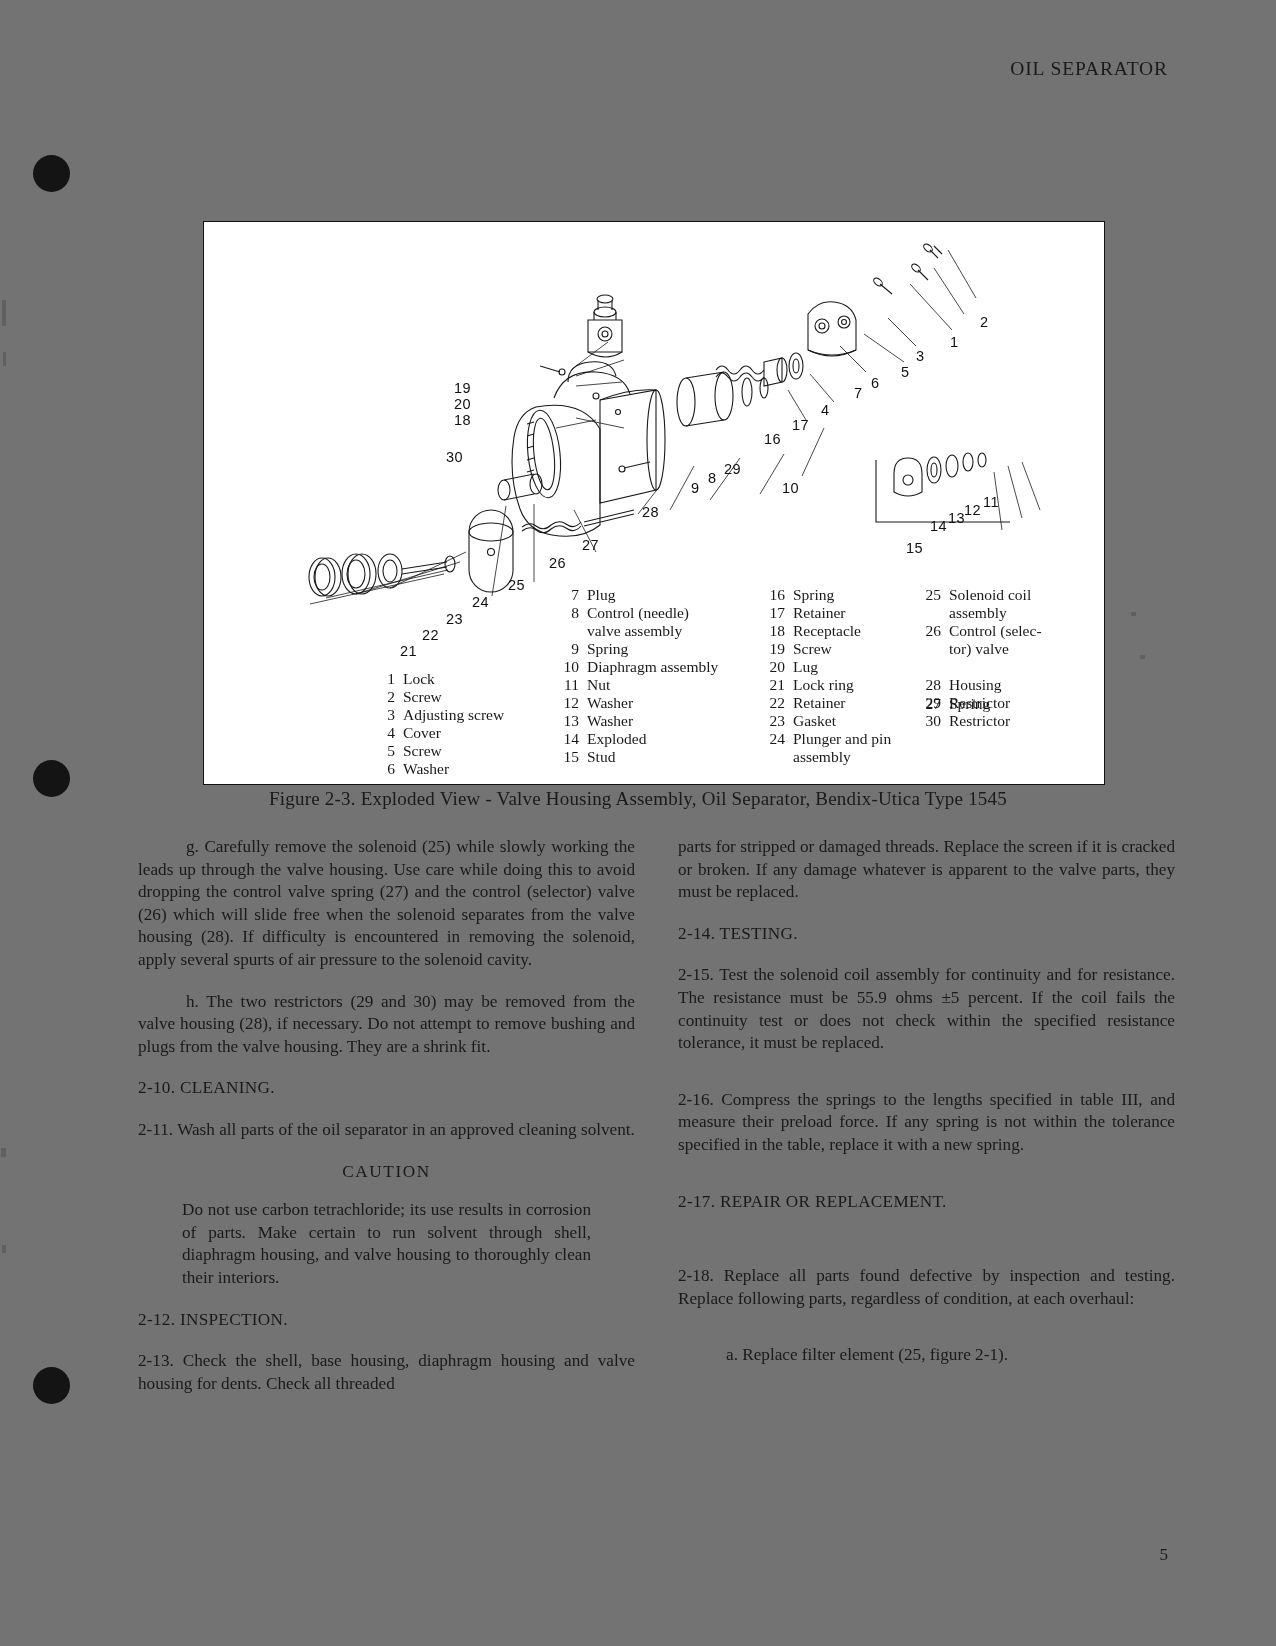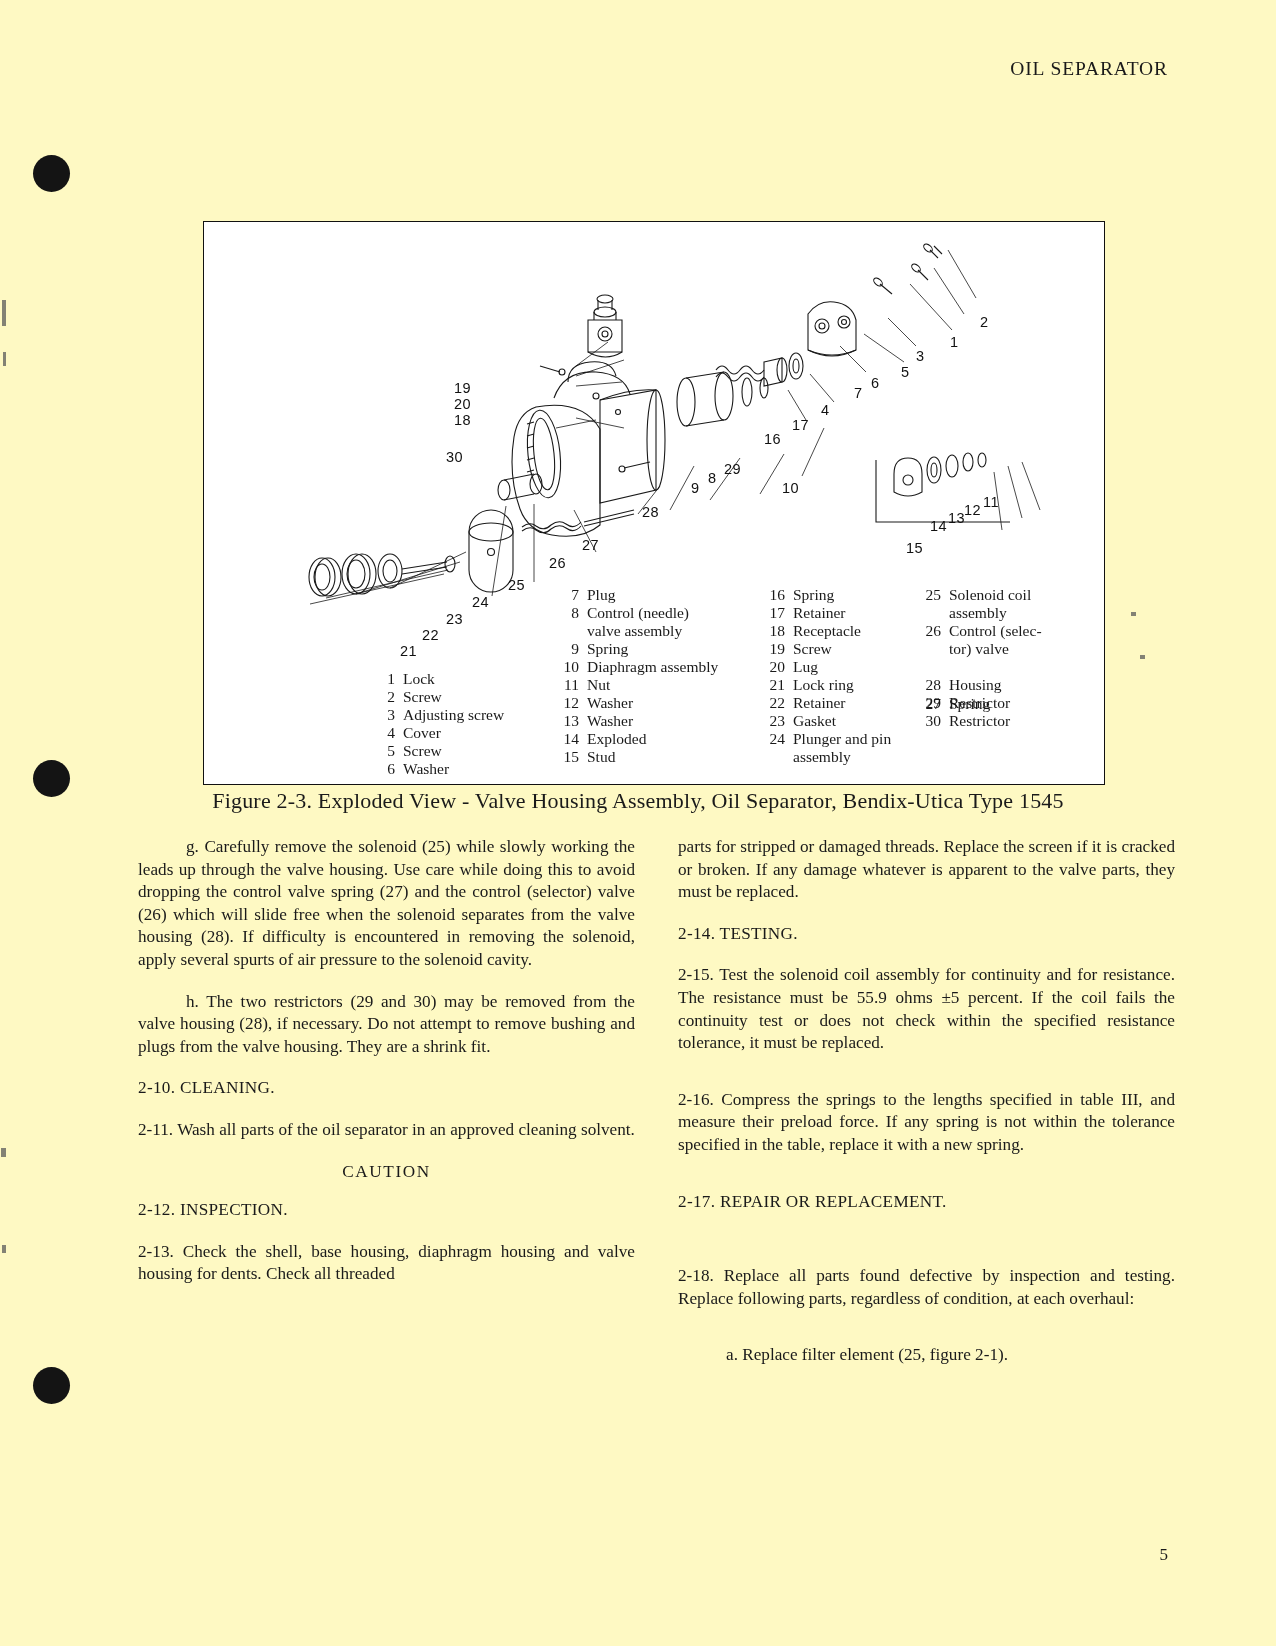--- a/index.html
+++ b/index.html
@@ -9,21 +9,21 @@
   }
   body {
     font-family: "Liberation Serif", serif;
     color: #1a1a1a;
   }
   .page {
     position: relative;
     width: 1276px;
     height: 1646px;
     margin: 0 auto;
-    background: #fef9c3;
+    background: #737373;
     overflow: hidden;
   }
 
   
   .punch-hole {
     position: absolute;
     left: 33px;
     width: 37px;
     height: 37px;
     border-radius: 50%;
@@ -106,21 +106,21 @@
   }
   .li.cont .num { visibility: hidden; }
 
   
   .fig-caption {
     position: absolute;
     top: 788px;
     left: 0;
     width: 1276px;
     text-align: center;
-    font-size: 22px;
+    font-size: 19px;
     letter-spacing: .2px;
   }
 
   
   .col {
     position: absolute;
     top: 836px;
     width: 497px;
     font-size: 17.2px;
     line-height: 22.6px;
@@ -393,20 +393,21 @@
   </div>
 
   <div class="fig-caption">Figure 2-3.  Exploded View - Valve Housing Assembly, Oil Separator, Bendix-Utica Type 1545</div>
 
   <div class="col left">
     <p class="para indent">g.  Carefully remove the solenoid (25) while slowly working the leads up through the valve housing. Use care while doing this to avoid dropping the control valve spring (27) and the control (selector) valve (26) which will slide free when the solenoid separates from the valve housing (28).  If difficulty is encountered in removing the solenoid, apply several spurts of air pressure to the solenoid cavity.</p>
     <p class="para indent">h.  The two restrictors (29 and 30) may be removed from the valve housing (28), if necessary. Do not attempt to remove bushing and plugs from the valve housing. They are a shrink fit.</p>
     <p class="heading">2-10.  CLEANING.</p>
     <p class="para">2-11.  Wash all parts of the oil separator in an approved cleaning solvent.</p>
     <p class="caution-title">CAUTION</p>
+    <p class="caution-body">Do not use carbon tetrachloride; its use results in corrosion of parts. Make certain to run solvent through shell, diaphragm housing, and valve housing to thoroughly clean their interiors.</p>
     <p class="heading">2-12.  INSPECTION.</p>
     <p class="para">2-13.  Check the shell, base housing, diaphragm housing and valve housing for dents.  Check all threaded</p>
   </div>
 
   <div class="col right">
     <p class="para">parts for stripped or damaged threads. Replace the screen if it is cracked or broken. If any damage whatever is apparent to the valve parts, they must be replaced.</p>
     <p class="heading">2-14.  TESTING.</p>
     <p class="para gap-lg">2-15.  Test the solenoid coil assembly for continuity and for resistance. The resistance must be 55.9 ohms ±5 percent. If the coil fails the continuity test or does not check within the specified resistance tolerance, it must be replaced.</p>
     <p class="para gap-lg">2-16.  Compress the springs to the lengths specified in table III, and measure their preload force. If any spring is not within the tolerance specified in the table, replace it with a new spring.</p>
     <p class="heading" style="margin-bottom:52px;">2-17.  REPAIR OR REPLACEMENT.</p>

